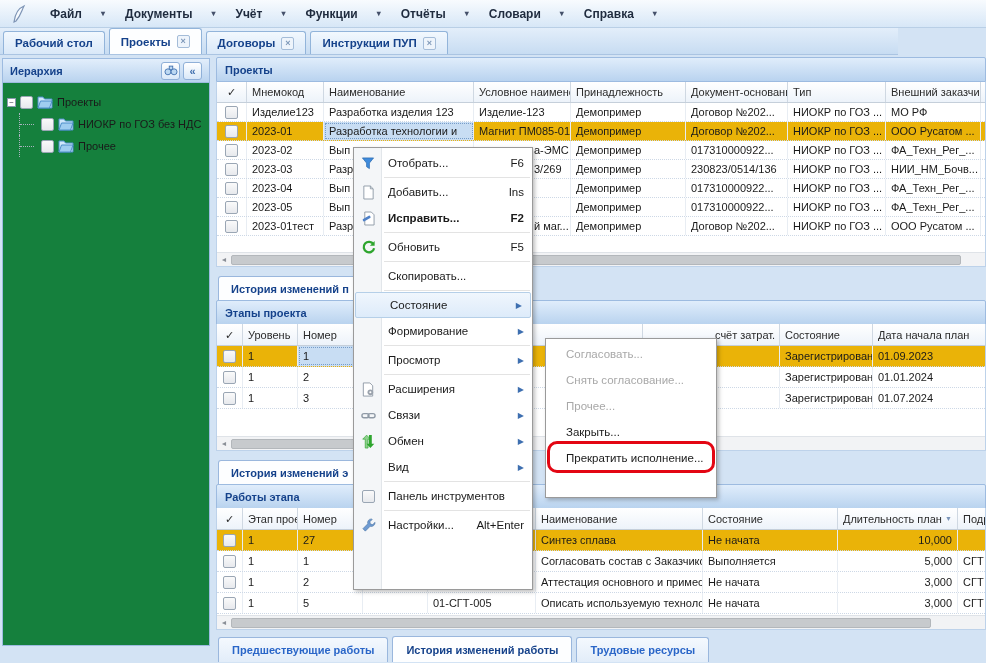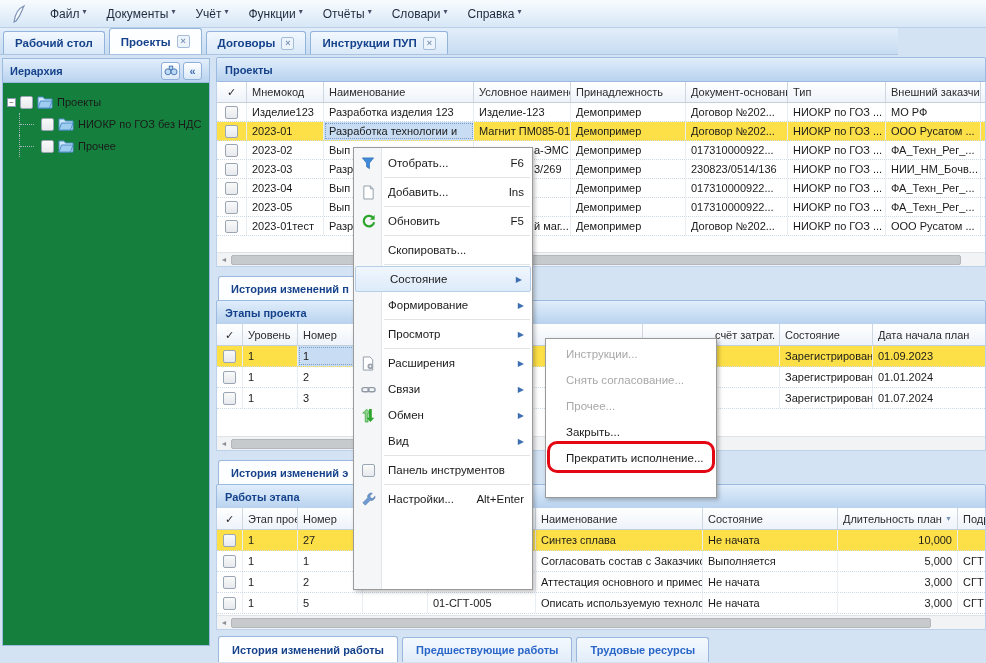--- a/index.html
+++ b/index.html
@@ -4,21 +4,21 @@
 <style>
   *{box-sizing:border-box;margin:0;padding:0}
   html,body{width:986px;height:663px}
   body{position:relative;font-family:"Liberation Sans",sans-serif;font-size:11px;color:#1a1a1a;
        background:#d3e3f4;overflow:hidden}
   .abs{position:absolute}
   
   .menubar{left:0;top:0;width:986px;height:28px;background:linear-gradient(#f8fbfe,#d7e7f7);
            border-bottom:1px solid #b9cfe6;display:flex;align-items:center;gap:20px;padding:0 10px}
   .appicon{width:18px;height:20px;margin-right:2px}
-  .mi{font-weight:400;font-size:12px;color:#1f2b3e;display:flex;gap:3px;align-items:flex-start;cursor:default}
+  .mi{font-weight:700;font-size:12px;color:#1f2b3e;display:flex;gap:19px;align-items:center;cursor:default}
   .mi .ar{font-size:8px;color:#44506a}
   
   .tabbar{left:0;top:28px;width:898px;height:27px;background:linear-gradient(#e3eefa,#c7dcf2);
           display:flex;align-items:flex-end;gap:4px;padding:0 3px;border-bottom:1px solid #aac4e2}
   .ttab{height:23px;display:flex;align-items:center;gap:6px;padding:0 11px;border:1px solid #92b4da;
         border-bottom:none;border-radius:3px 3px 0 0;background:linear-gradient(#f2f8fe,#d9e8f8);
         font-weight:700;color:#15428b;font-size:11.5px;white-space:nowrap}
   .ttab.act{background:#fdfeff;height:26px}
   .xbox{width:13px;height:13px;border:1px solid #a4bcd8;border-radius:2px;background:#eef4fb;
         color:#7d97b8;font-size:9px;line-height:11px;text-align:center;font-weight:700}
@@ -39,21 +39,21 @@
   .indent{width:18px;height:22px;border-left:1px dotted #aab4c0;flex:none;position:relative}
   .indent::after{content:"";position:absolute;left:0;top:11px;width:14px;border-top:1px dotted #aab4c0}
   
   .bar{height:25px;background:linear-gradient(#e0edfb,#b9d3ef);border:1px solid #9dbbe0;
        border-radius:2px 2px 0 0;display:flex;align-items:center;padding:0 8px;font-weight:700;color:#15428b}
   .tblock{background:#fff;border:1px solid #bdd2ea;border-top:none;display:flex;flex-direction:column;overflow:hidden}
   .thead{display:flex;height:21px;background:linear-gradient(#ffffff,#edf3fa);border-bottom:1px solid #c5cfda;flex:none}
   .th{border-right:1px solid #cfd8e2;padding:0 5px;line-height:20px;color:#2b2b2b;overflow:hidden;
       white-space:nowrap;flex:none;display:flex;align-items:center;gap:3px}
   .tr{display:flex;flex:none;border-bottom:1px dotted #cdd8e6;background:#fff}
-  .tr.sel{background:#fde047}
+  .tr.sel{background:#eab308}
   .td{border-right:1px solid #e8edf3;padding:0 5px;overflow:hidden;white-space:nowrap;flex:none}
   .pr .tr{height:19px;line-height:18px}
   .st .tr,.wk .tr{height:21px;line-height:20px}
   .st .thead,.wk .thead{height:22px}
   .cellsel{background:#c8ddf3;outline:1px dotted #769cc8;outline-offset:-2px}
   .ckc{display:flex;align-items:center;justify-content:center}
   .fill{flex:1}
   .num{text-align:right}
   .frag{padding-left:60px}
   .sorta{font-size:7px;color:#7a94b8}
@@ -441,25 +441,25 @@
     <div class="td wc8">СГТ</div>
   </div>
   <div class="fill"></div>
   <div class="hscroll">
       <span class="sarrow">◄</span>
       <div class="sthumb" style="width:700px"></div>
     </div>
 </div>
 
 <div class="btabs abs" style="left:218px;top:636px">
+  <div class="btab">
+      <span>Предшествующие работы</span>
+    </div>
   <div class="btab act">
       <span>История изменений работы</span>
-    </div>
-  <div class="btab">
-      <span>Предшествующие работы</span>
     </div>
   <div class="btab">
       <span>Трудовые ресурсы</span>
     </div>
 </div>
 
 <div class="cmenu abs">
   <div class="gutter"></div>
   <div class="mitem">
     <span class="micon">
@@ -473,20 +473,30 @@
   <div class="msep"></div>
   <div class="mitem">
     <span class="micon">
         <svg width="13" height="15" viewBox="0 0 14 16">
           <path d="M2 1h7l3 3v11H2Z" fill="#fff" stroke="#8f9aa6"></path>
           <path d="M9 1v3h3" fill="none" stroke="#8f9aa6"></path>
         </svg>
       </span>
     <span class="mlabel">Добавить...</span>
       <span class="maccel">Ins</span>
+    </div>
+  <div class="mitem bold">
+    <span class="micon">
+        <svg width="13" height="15" viewBox="0 0 14 16">
+          <path d="M3 1h7l3 3v11H3Z" fill="#fff" stroke="#8f9aa6"></path>
+          <rect x="0.5" y="6.5" width="9" height="3" rx="1" transform="rotate(-30 5 8)" fill="#4f81c8"></rect>
+        </svg>
+      </span>
+    <span class="mlabel">Исправить...</span>
+      <span class="maccel">F2</span>
     </div>
   <div class="msep"></div>
   <div class="mitem">
     <span class="micon">
         <svg width="15" height="15" viewBox="0 0 16 16">
           <path d="M13.2 4.5A5.6 5.6 0 1 0 14 8.8" fill="none" stroke="#2ea52e" stroke-width="2.4"></path>
           <path d="M14.5 1v5h-5z" fill="#2ea52e"></path>
         </svg>
       </span>
     <span class="mlabel">Обновить</span>
@@ -560,21 +570,21 @@
           <path d="M11 1a4 4 0 0 0-3.8 5.2L2 11.4 4.6 14l5.2-5.2A4 4 0 0 0 15 4.6L12.5 7 10 6.5 9.5 4 12 1.5A4 4 0 0 0 11 1Z" fill="#6f9bd2" stroke="#47709f" stroke-width=".6"></path>
         </svg>
       </span>
     <span class="mlabel">Настройки...</span>
       <span class="maccel">Alt+Enter</span>
     </div>
 </div>
 
 <div class="smenu abs">
   <div class="sitem dis">
-      <span>Инструкции...</span>
+      <span>Согласовать...</span>
     </div>
   <div class="sitem dis">
       <span>Снять согласование...</span>
     </div>
   <div class="sitem dis">
       <span>Прочее...</span>
     </div>
   <div class="sitem">
       <span>Закрыть...</span>
     </div>

